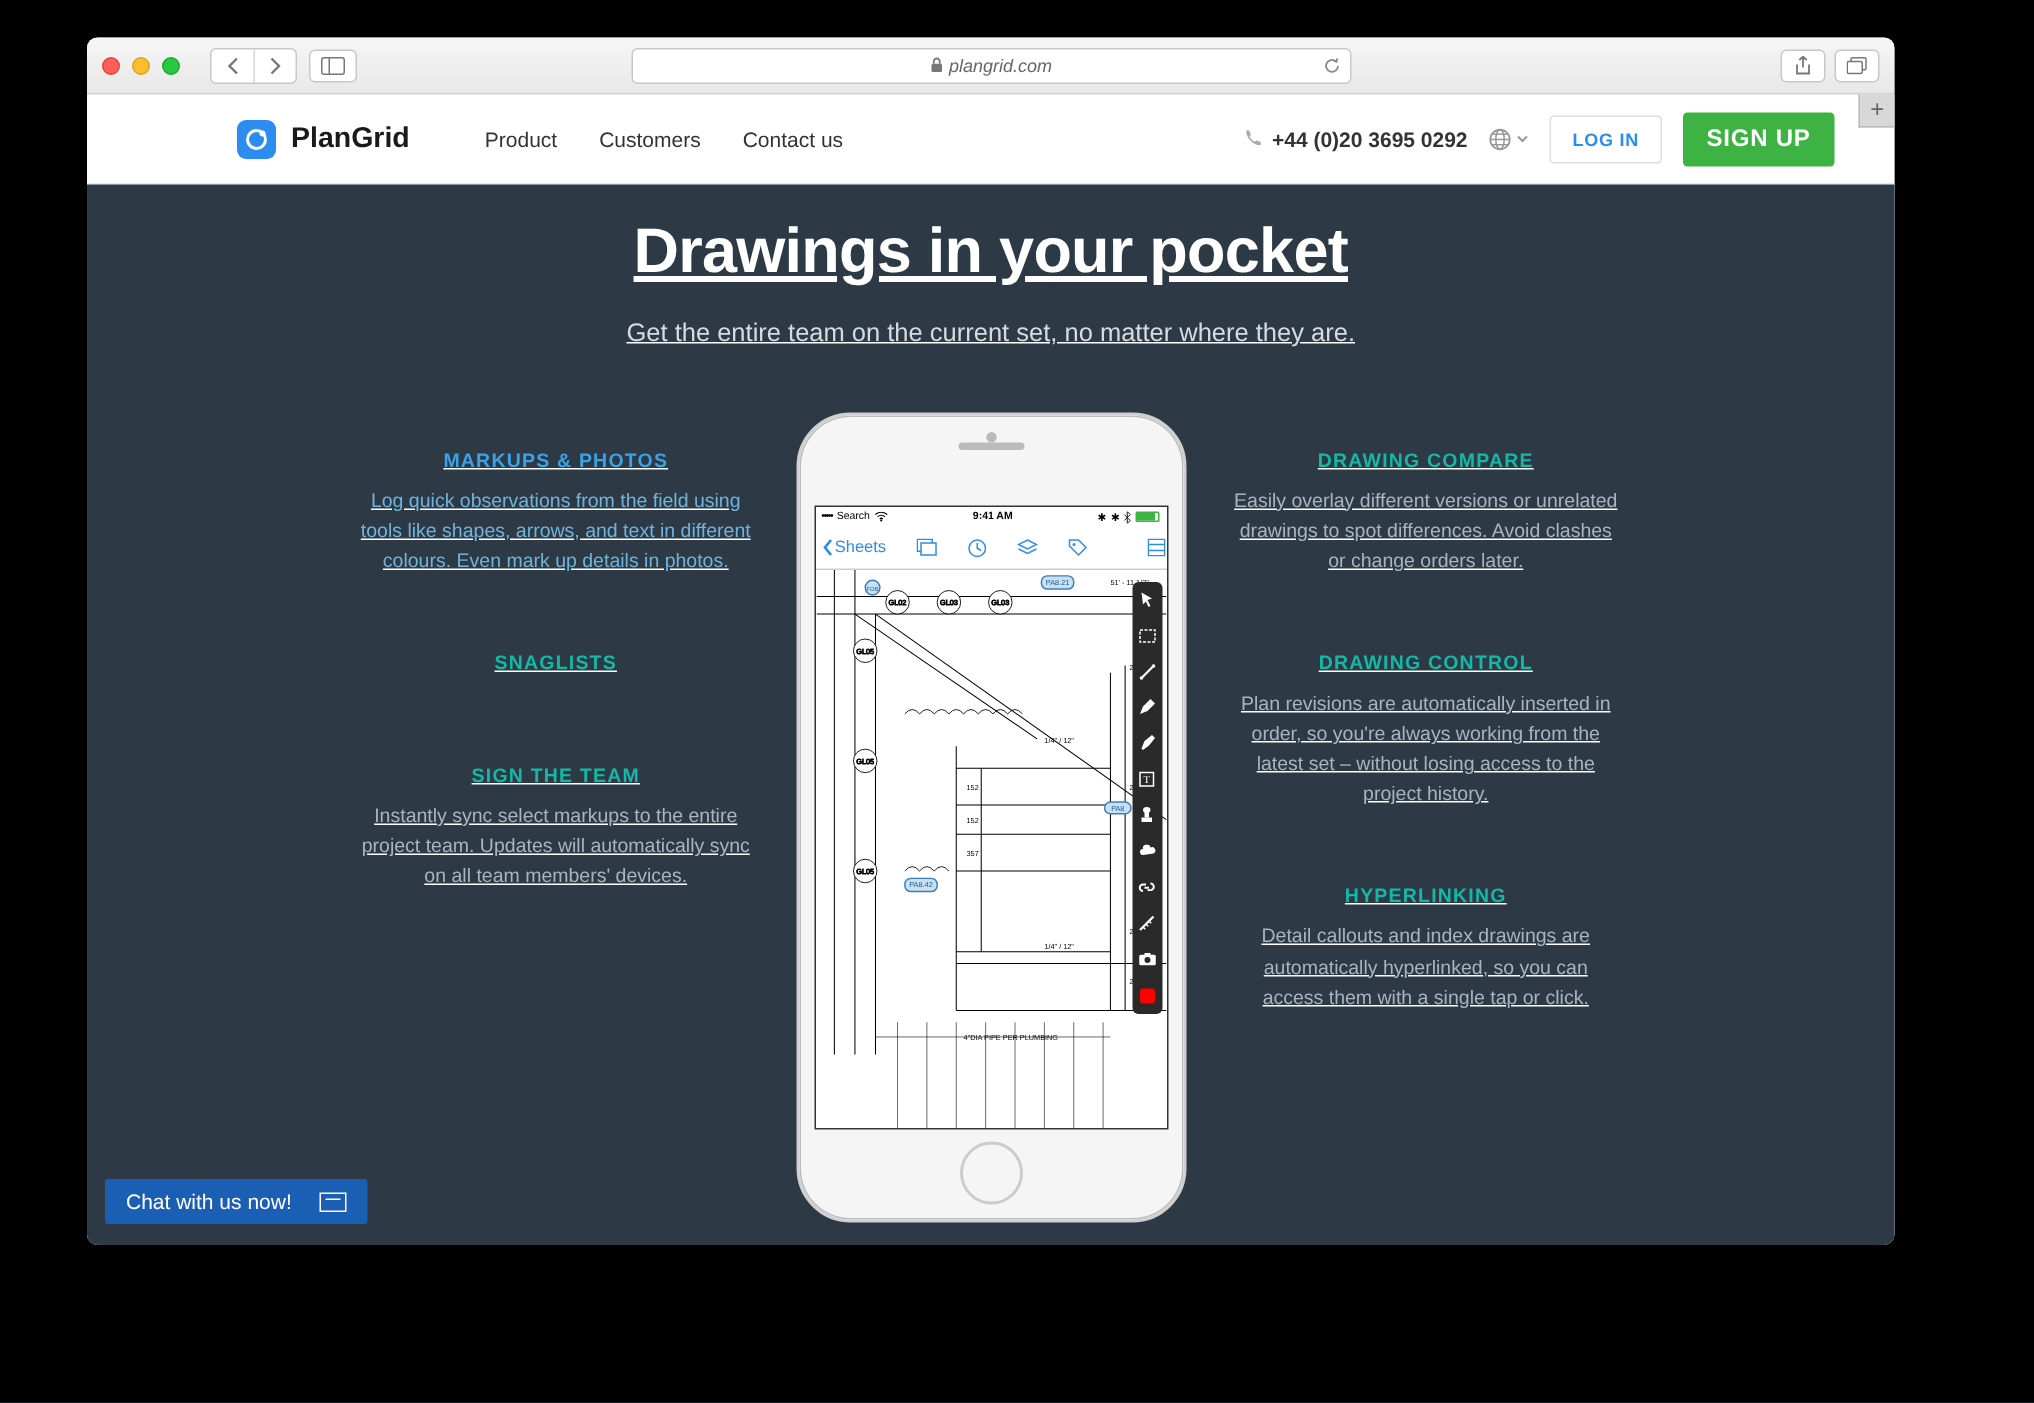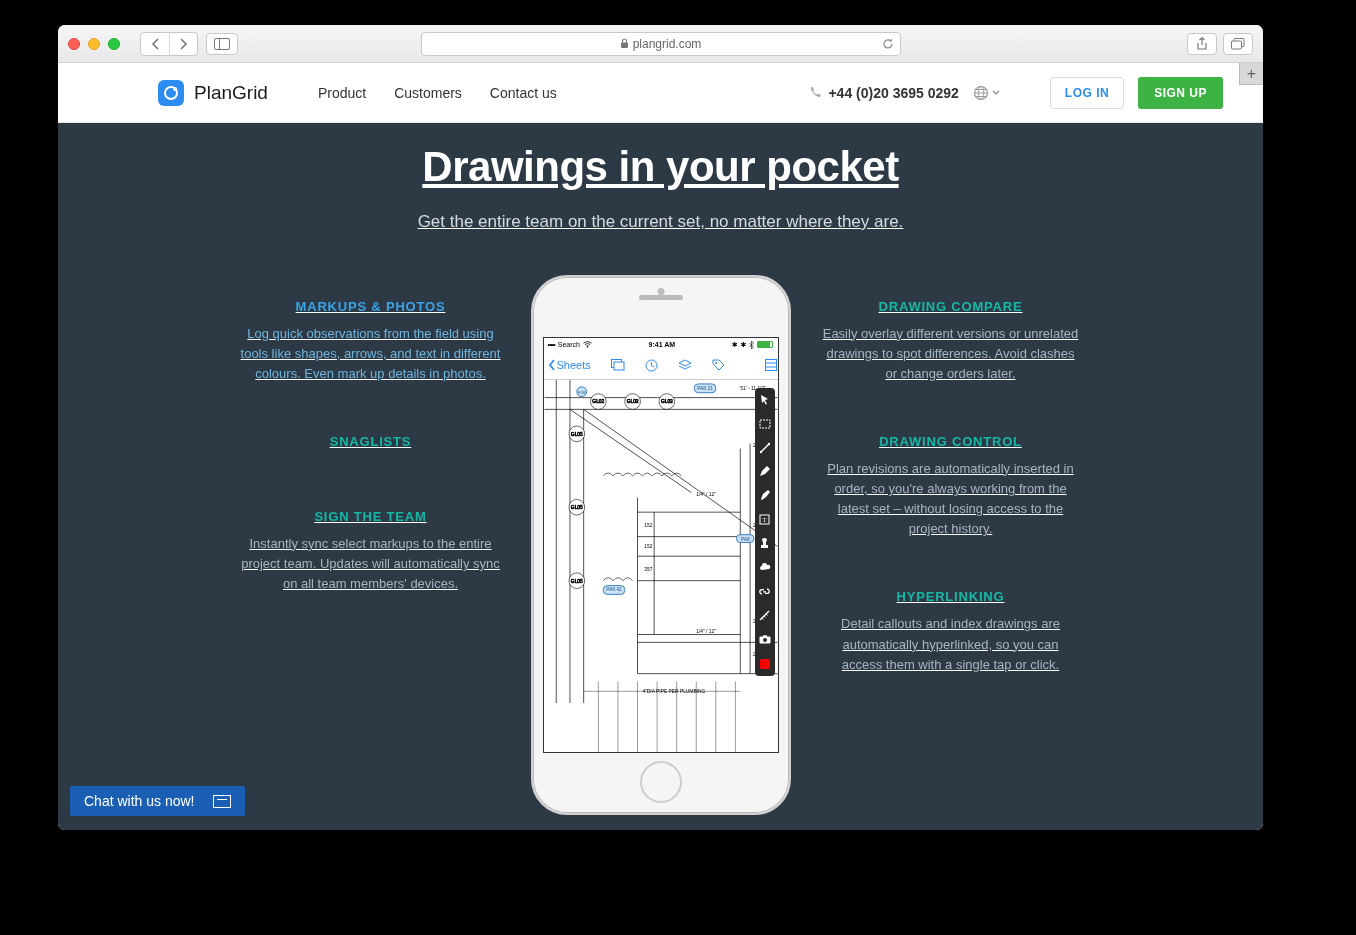--- a/index.html
+++ b/index.html
@@ -2,49 +2,49 @@
 <html><head>
 <meta charset="utf-8">
 <style>
 * { margin: 0; padding: 0; box-sizing: border-box; }
 body { font-family: -apple-system, BlinkMacSystemFont, "Helvetica Neue", Arial, sans-serif; background: #000; width: 1356px; height: 935px; overflow: hidden; }
 
 
 .browser-window { position: absolute; top: 25px; left: 58px; width: 1205px; height: 805px; background: #fff; border-radius: 7px; overflow: hidden; box-shadow: 0 10px 40px rgba(0,0,0,0.5); }
 
 
-.title-bar { height: 38px; background: linear-gradient(#f6f6f6, #e8e8e8); border-bottom: 1px solid #d0d0d0; display: flex; align-items: center; padding: 0 10px; position: relative; }
+.title-bar { height: 38px; background: linear-gradient(#f6f6f6, #e8e8e8); border-bottom: 1px solid #d0d0d0; display: flex; align-items: center; padding: 0 10px; position: relative; font-style: italic; }
 .traffic-lights { display: flex; gap: 8px; }
 .traffic-light { width: 12px; height: 12px; border-radius: 50%; }
 .tl-red { background: #ff5f57; border: 0.5px solid #e0443e; }
 .tl-yellow { background: #ffbd2e; border: 0.5px solid #dea123; }
 .tl-green { background: #28c940; border: 0.5px solid #1aab29; }
 .nav-buttons { display: flex; margin-left: 20px; background: #fff; border: 1px solid #c8c8c8; border-radius: 4px; overflow: hidden; }
 .nav-btn { width: 28px; height: 22px; display: flex; align-items: center; justify-content: center; color: #777; border: none; background: transparent; }
 .nav-btn + .nav-btn { border-left: 1px solid #d8d8d8; }
 .sidebar-btn { margin-left: 8px; width: 32px; height: 22px; background: #fff; border: 1px solid #c8c8c8; border-radius: 4px; display: flex; align-items: center; justify-content: center; color: #777; }
 .address-bar { position: absolute; left: 50%; transform: translateX(-50%); width: 480px; height: 24px; background: #fff; border: 1px solid #c8c8c8; border-radius: 4px; display: flex; align-items: center; justify-content: center; font-size: 12px; color: #666; gap: 4px; }
 .reload-btn { position: absolute; right: 6px; top: 50%; transform: translateY(-50%); color: #888; }
 .toolbar-right { margin-left: auto; display: flex; gap: 6px; }
 .toolbar-btn { width: 30px; height: 22px; background: #fff; border: 1px solid #c8c8c8; border-radius: 4px; display: flex; align-items: center; justify-content: center; color: #777; }
 .new-tab-corner { position: absolute; right: 0; top: 38px; width: 24px; height: 22px; background: #d8d8d8; display: flex; align-items: center; justify-content: center; color: #666; font-size: 16px; border-left: 1px solid #bbb; border-bottom: 1px solid #bbb; }
 
 
 .page-nav { height: 60px; background: #fff; border-bottom: 1px solid #e8e8e8; display: flex; align-items: center; padding: 0 40px 0 100px; }
 .brand { display: flex; align-items: center; gap: 10px; }
 .brand-logo { width: 26px; height: 26px; background: #2d8cf0; border-radius: 6px; display: flex; align-items: center; justify-content: center; }
 .brand-logo svg { width: 16px; height: 16px; }
-.brand-name { font-size: 19px; font-weight: 400; color: #1a1a1a; }
+.brand-name { font-size: 19px; font-weight: 700; color: #1a1a1a; }
 .nav-links { display: flex; gap: 28px; margin-left: 50px; }
 .nav-link { font-size: 14px; color: #333; font-weight: 500; cursor: pointer; }
 .nav-right { margin-left: auto; display: flex; align-items: center; gap: 14px; }
 .phone-wrap { display: flex; align-items: center; gap: 6px; font-size: 14px; color: #333; font-weight: 600; }
 .globe-btn { display: flex; align-items: center; gap: 3px; color: #999; cursor: pointer; }
-.login-btn { padding: 8px 14px; border: 1px solid #ddd; border-radius: 3px; font-size: 12px; font-weight: 700; color: #2d8cf0; background: #fff; cursor: pointer; letter-spacing: 0.5px; margin-left: 36px; }
-.signup-btn { padding: 9px 16px; border: none; border-radius: 3px; font-size: 12px; font-weight: 700; color: #fff; background: #3cb342; cursor: pointer; letter-spacing: 0.5px; }
+.login-btn { padding: 8px 14px; border: 1px solid #ddd; border-radius: 3px; font-size: 12px; font-weight: 700; color: #2d8cf0; background: #fff; cursor: pointer; letter-spacing: 0.5px; }
+.signup-btn { padding: 9px 16px; border: none; border-radius: 3px; font-size: 16px; font-weight: 700; color: #fff; background: #3cb342; cursor: pointer; letter-spacing: 0.5px; }
 
 
 .content { height: 707px; background: #2d3a46; color: #fff; padding-top: 20px; position: relative; text-decoration: underline; }
 .hero-title { text-align: center; font-size: 42px; font-weight: 800; letter-spacing: -0.5px; }
 .hero-sub { text-align: center; font-size: 17px; color: #d5dbe0; margin-top: 18px; line-height: 1.5; }
 .features-row { display: flex; justify-content: center; margin-top: 40px; gap: 30px; align-items: flex-start; }
 .feature-col { width: 260px; display: flex; flex-direction: column; gap: 50px; padding-top: 24px; }
 .feature-block { text-align: center; }
 .feature-title { font-size: 13px; font-weight: 800; letter-spacing: 0.8px; color: #14b8a6; margin-bottom: 10px; }
 .feature-title.active { color: #3aa3e8; }

